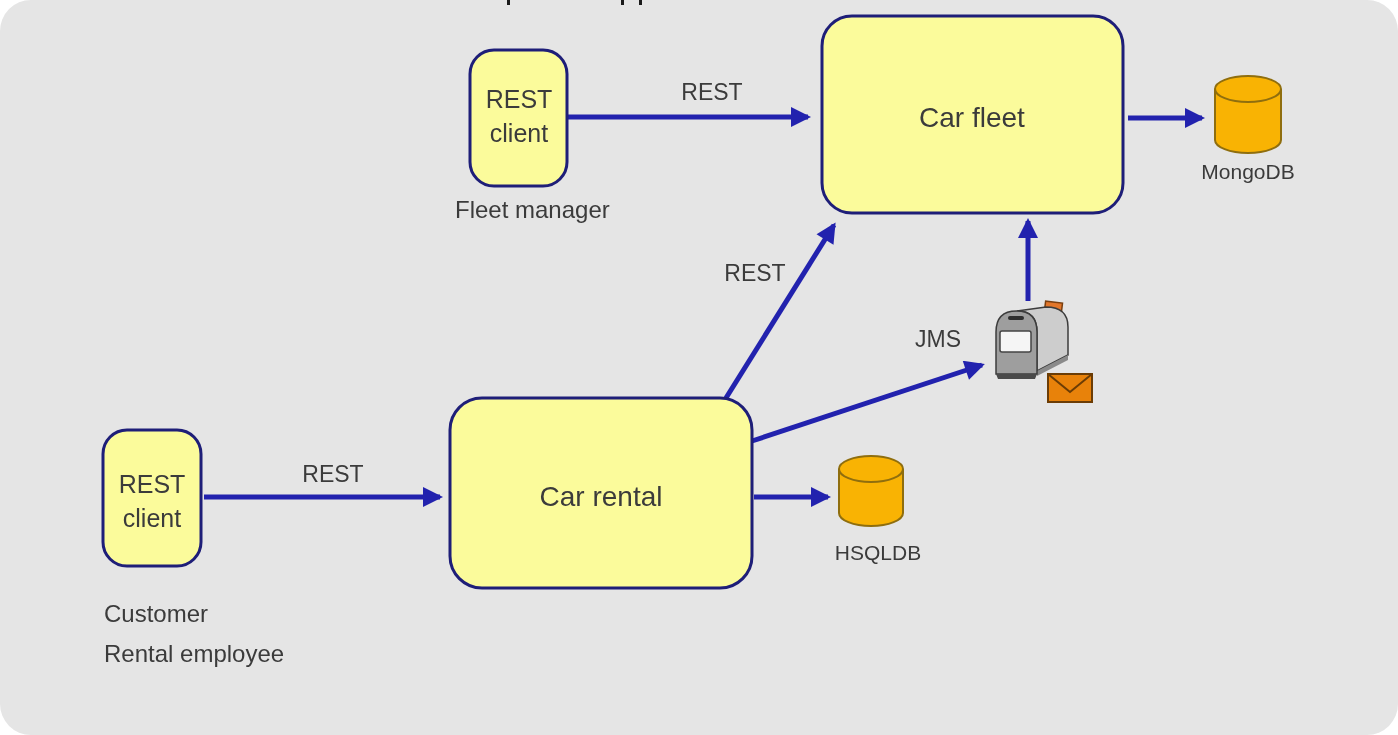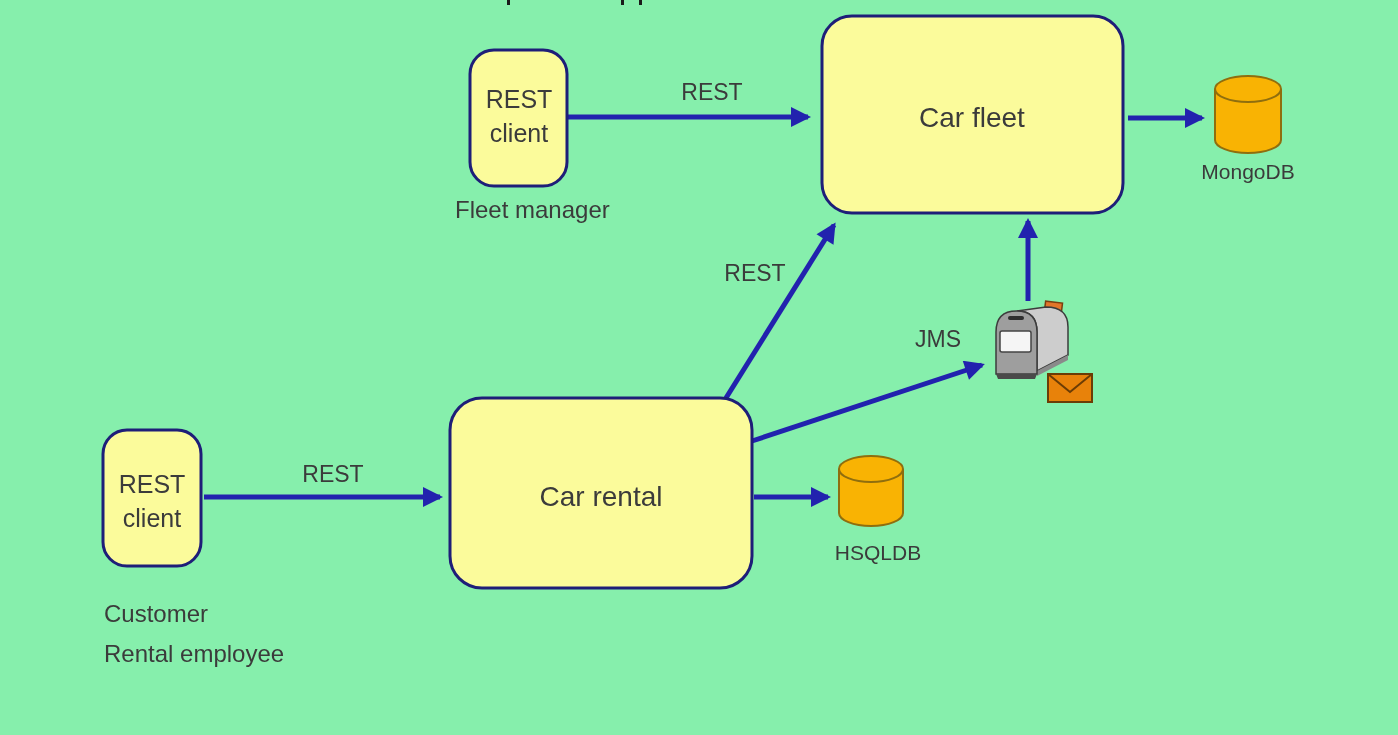--- a/index.html
+++ b/index.html
@@ -1,16 +1,16 @@
 <!DOCTYPE html>
 <html><head>
 <meta charset="utf-8">
 <style>
   html,body{margin:0;padding:0;background:#ffffff;}
-  .canvas{position:relative;width:1398px;height:735px;background:#86efac;overflow:hidden;}
+  .canvas{position:relative;width:1398px;height:735px;background:#e5e5e5;overflow:hidden;border-radius:31px;}
   svg{display:block;}
   .node-rect{stroke:#1E1E78;stroke-width:3;}
   .arrow{stroke:#2222AE;stroke-width:5;fill:none;marker-end:url(#ah);stroke-linecap:butt;}
   .cyl{stroke:#8F6E0E;stroke-width:2;}
   .lbl{font-family:"Liberation Sans",sans-serif;fill:#3B3B3B;}
   .node-label{font-size:28px;font-weight:500;}
   .client-label{font-size:25px;font-weight:500;}
   .caption-label{font-size:24px;font-weight:500;}
   .edge-label{font-size:23px;font-weight:500;}
   .db-label{font-size:21px;font-weight:400;}

